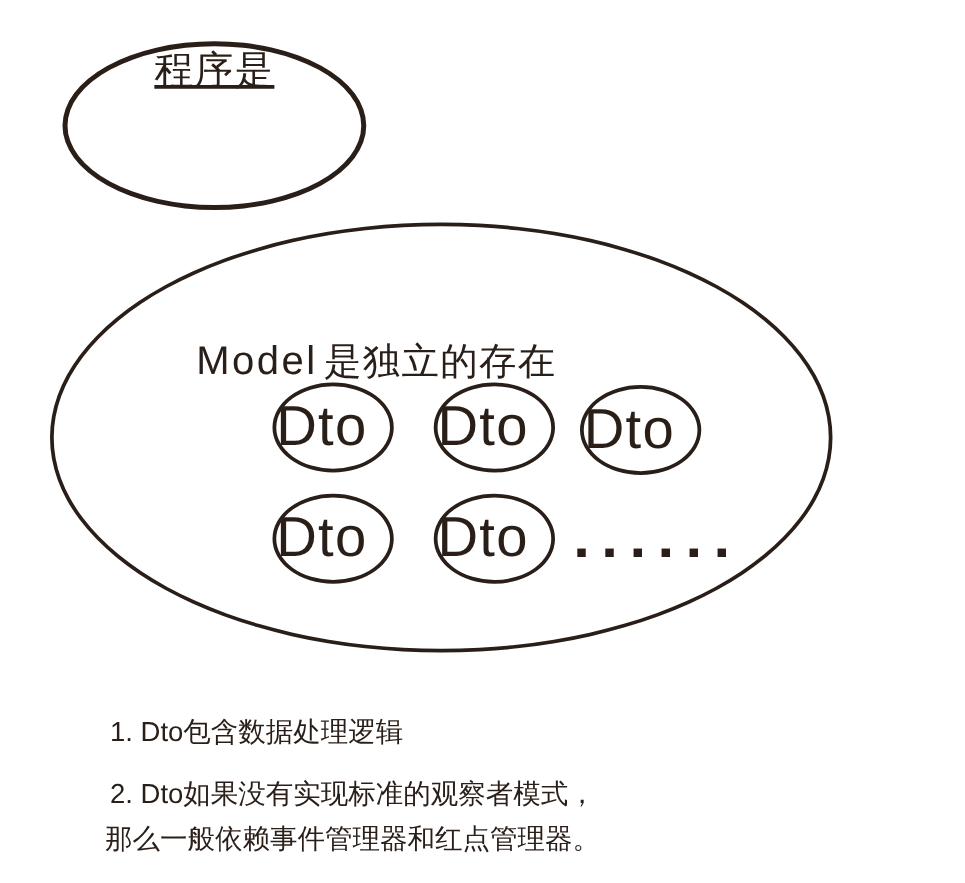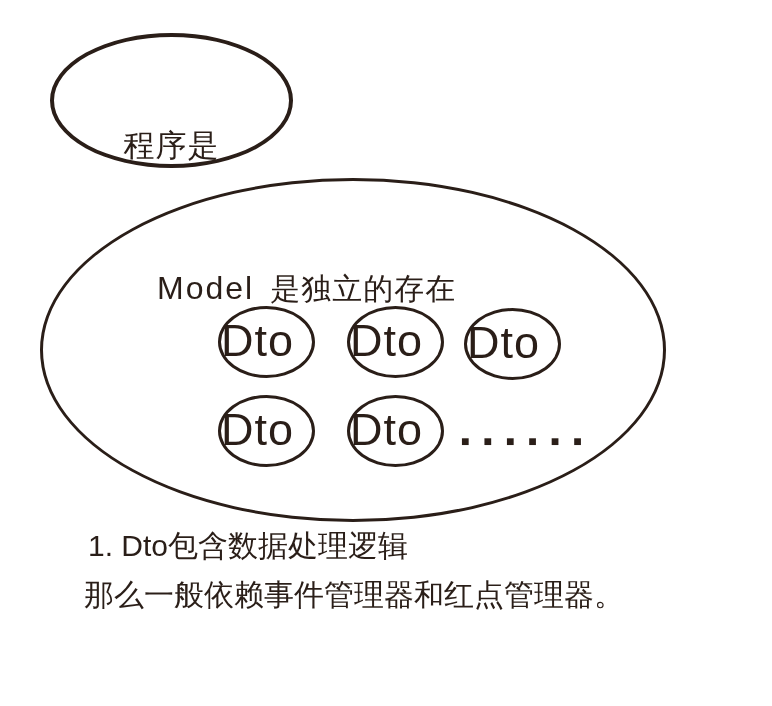--- a/index.html
+++ b/index.html
@@ -25,22 +25,23 @@
     background: transparent;
   }
   
   .program-ellipse {
     left: 50px;
     top: 33px;
     width: 243px;
     height: 135px;
     border-width: 4px;
     display: flex;
-    align-items: flex-end;
+    align-items: flex-start;
     justify-content: center;
+    text-decoration: underline;
   }
   .program-ellipse .txt {
     text-align: center;
     font-size: 31px;
     line-height: 37px;
     letter-spacing: 1px;
     white-space: nowrap;
   }
   
   .model-notes {
@@ -71,21 +72,21 @@
     white-space: nowrap;
   }
   .model-title .latin {
     font-size: 32px;
     letter-spacing: 2px;
     margin-top: 46px;
   }
   .model-title .zh {
     font-size: 30px;
     letter-spacing: 1px;
-    margin-left: 16px;
+    margin-left: 5px;
   }
   
   .dto {
     width: 97px;
     height: 72px;
     border-width: 3px;
     display: flex;
     align-items: center;
     justify-content: flex-start;
   }
@@ -107,22 +108,22 @@
     font-size: 14px;
     line-height: 14px;
     letter-spacing: 14px;
     color: #2a1e18;
     white-space: nowrap;
   }
   
   .dto-notes {
     position: absolute;
     left: 88px;
-    top: 528px;
-    font-size: 30px;
+    top: 568px;
+    font-size: 22px;
     line-height: 36px;
     white-space: nowrap;
   }
   .dto-notes .para1 { margin-bottom: 13px; }
   .dto-notes .l3 { margin-left: -4px; }
 </style>
 </head>
 <body>
 
 <div class="canvas">
@@ -157,16 +158,17 @@
     <span>Dto</span>
   </div>
   <div class="ellipse dto dto-5">
     <span>Dto</span>
   </div>
 
   <div class="dots">■■■■■■</div>
 
   <div class="dto-notes">
     <div class="para1">1. Dto包含数据处理逻辑</div>
+    <div>2. Dto如果没有实现标准的观察者模式，</div>
     <div class="l3">那么一般依赖事件管理器和红点管理器。</div>
   </div>
 
 </div>
 
 </body></html>

